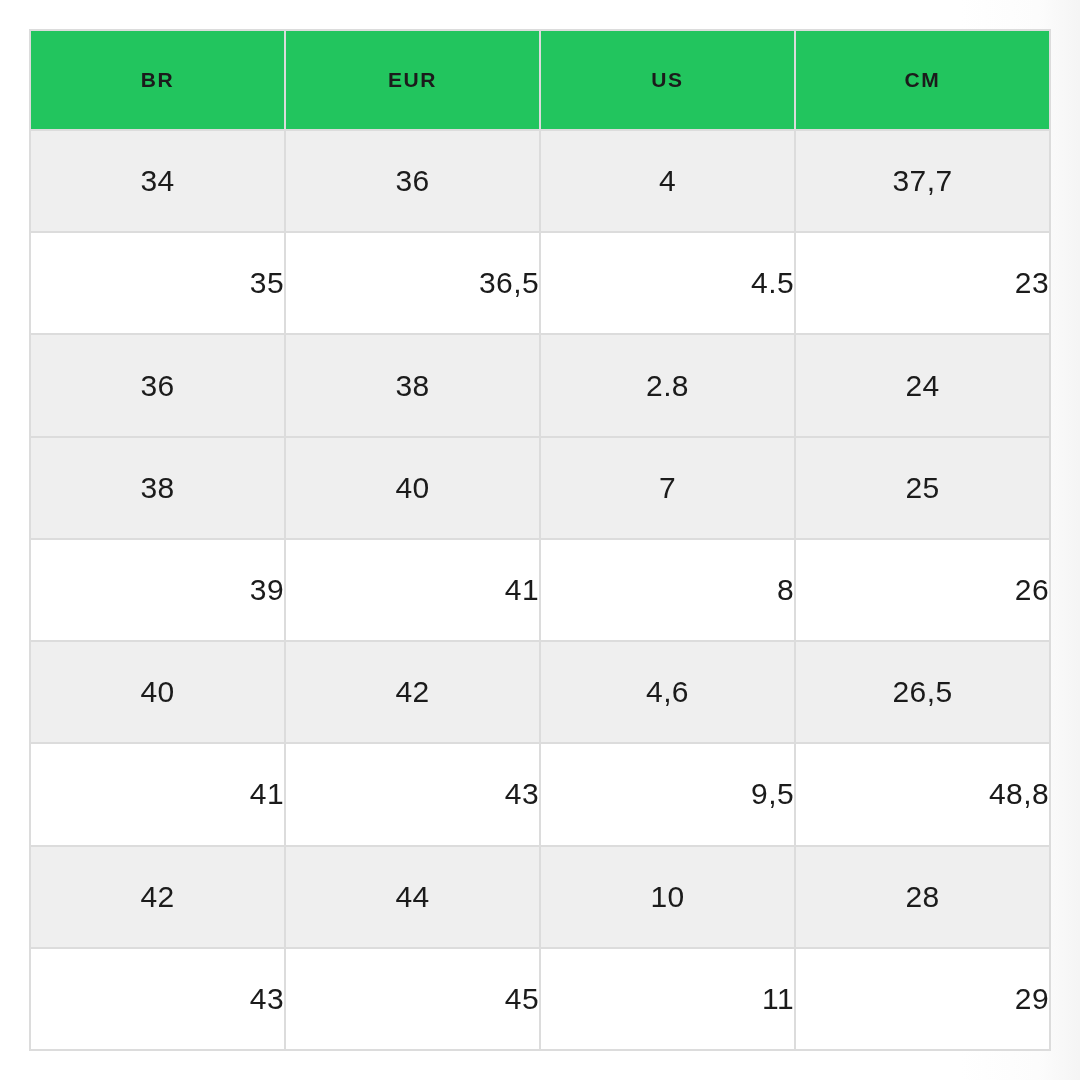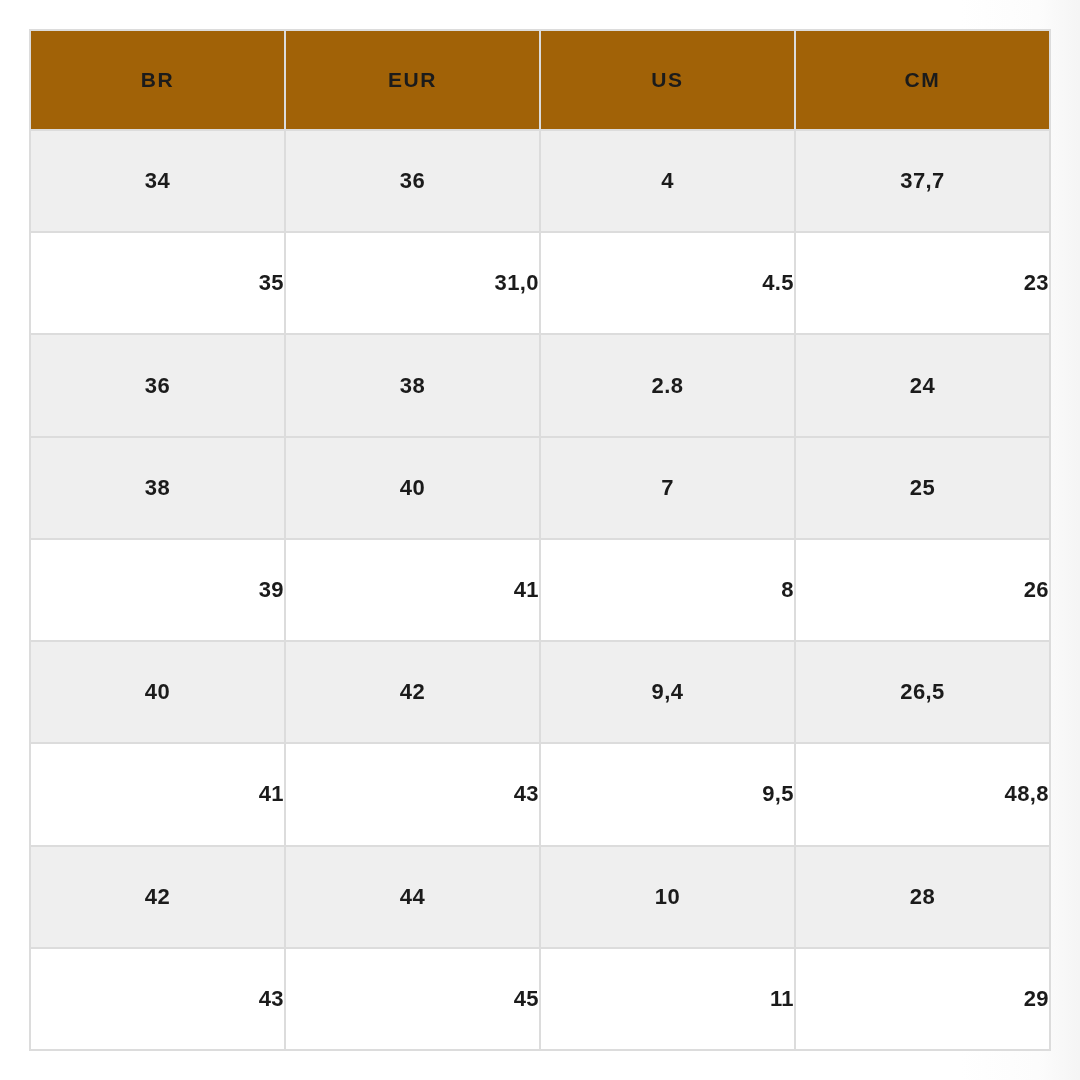--- a/index.html
+++ b/index.html
@@ -46,30 +46,30 @@
   table.size-table td {
     border: 2px solid #dcdcdc;
     text-align: center;
     vertical-align: middle;
     color: #1b1b1b;
     padding: 0;
   }
 
   table.size-table th {
     height: 98px;
-    background: #a16207;
+    background: #22c55e;
     font-size: 21px;
     font-weight: 700;
     letter-spacing: 1.6px;
   }
 
   table.size-table td {
     height: 91px;
-    font-size: 22px;
-    font-weight: 700;
+    font-size: 30px;
+    font-weight: 400;
     letter-spacing: 0.4px;
   }
 
   tr.row-shaded td {
     background: #efefef;
   }
   tr.row-plain td {
     background: #ffffff;
     text-align: right;
   }
@@ -91,21 +91,21 @@
     </thead>
     <tbody>
       <tr class="row-shaded">
         <td>34</td>
         <td>36</td>
         <td>4</td>
         <td>37,7</td>
       </tr>
       <tr class="row-plain">
         <td>35</td>
-        <td>31,0</td>
+        <td>36,5</td>
         <td>4.5</td>
         <td>23</td>
       </tr>
       <tr class="row-shaded">
         <td>36</td>
         <td>38</td>
         <td>2.8</td>
         <td>24</td>
       </tr>
       <tr class="row-shaded">
@@ -116,21 +116,21 @@
       </tr>
       <tr class="row-plain">
         <td>39</td>
         <td>41</td>
         <td>8</td>
         <td>26</td>
       </tr>
       <tr class="row-shaded">
         <td>40</td>
         <td>42</td>
-        <td>9,4</td>
+        <td>4,6</td>
         <td>26,5</td>
       </tr>
       <tr class="row-plain">
         <td>41</td>
         <td>43</td>
         <td>9,5</td>
         <td>48,8</td>
       </tr>
       <tr class="row-shaded">
         <td>42</td>

